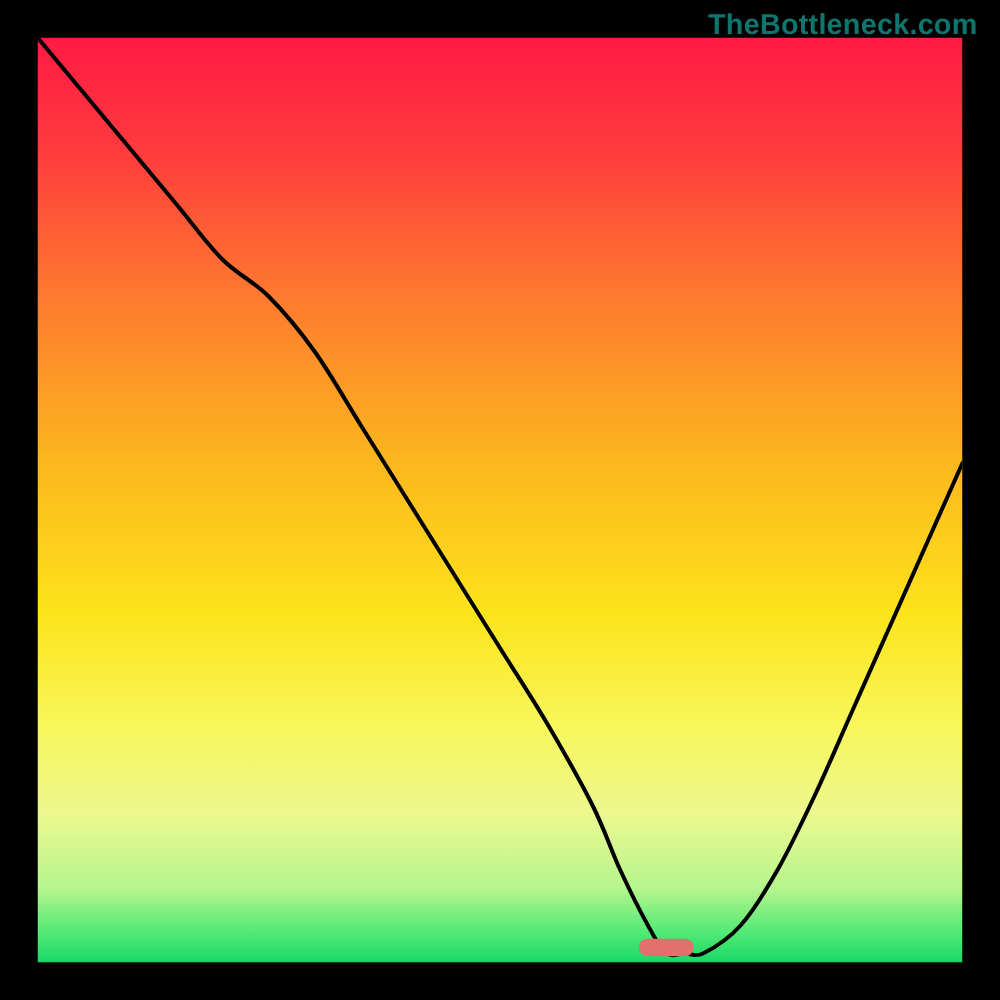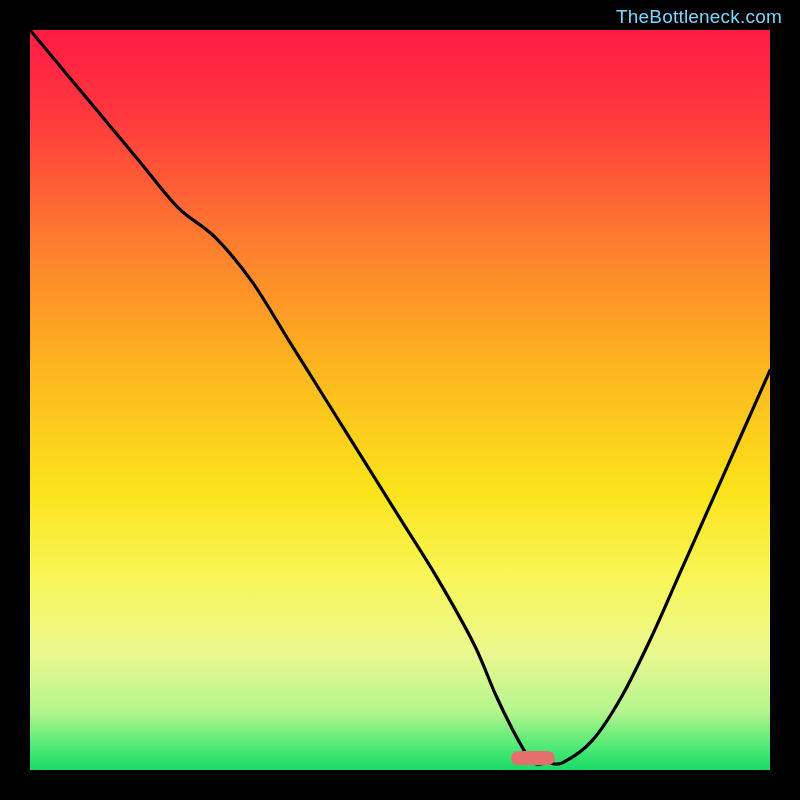--- a/index.html
+++ b/index.html
@@ -46,23 +46,23 @@
     width: 44px;
     height: 14px;
     border-radius: 7px;
     transform: translate(-50%, -50%);
   }
   .watermark {
     position: absolute;
     top: 6px;
     right: 18px;
     font-family: Arial, Helvetica, sans-serif;
-    font-size: 19px;
-    font-weight: 400;
-    color: #7dd3fc;
+    font-size: 23px;
+    font-weight: 700;
+    color: #0f766e;
     letter-spacing: 0.2px;
     user-select: none;
   }
 </style>
 </head>
 <body>
 
 <div class="frame">
 
   <div class="plot">

